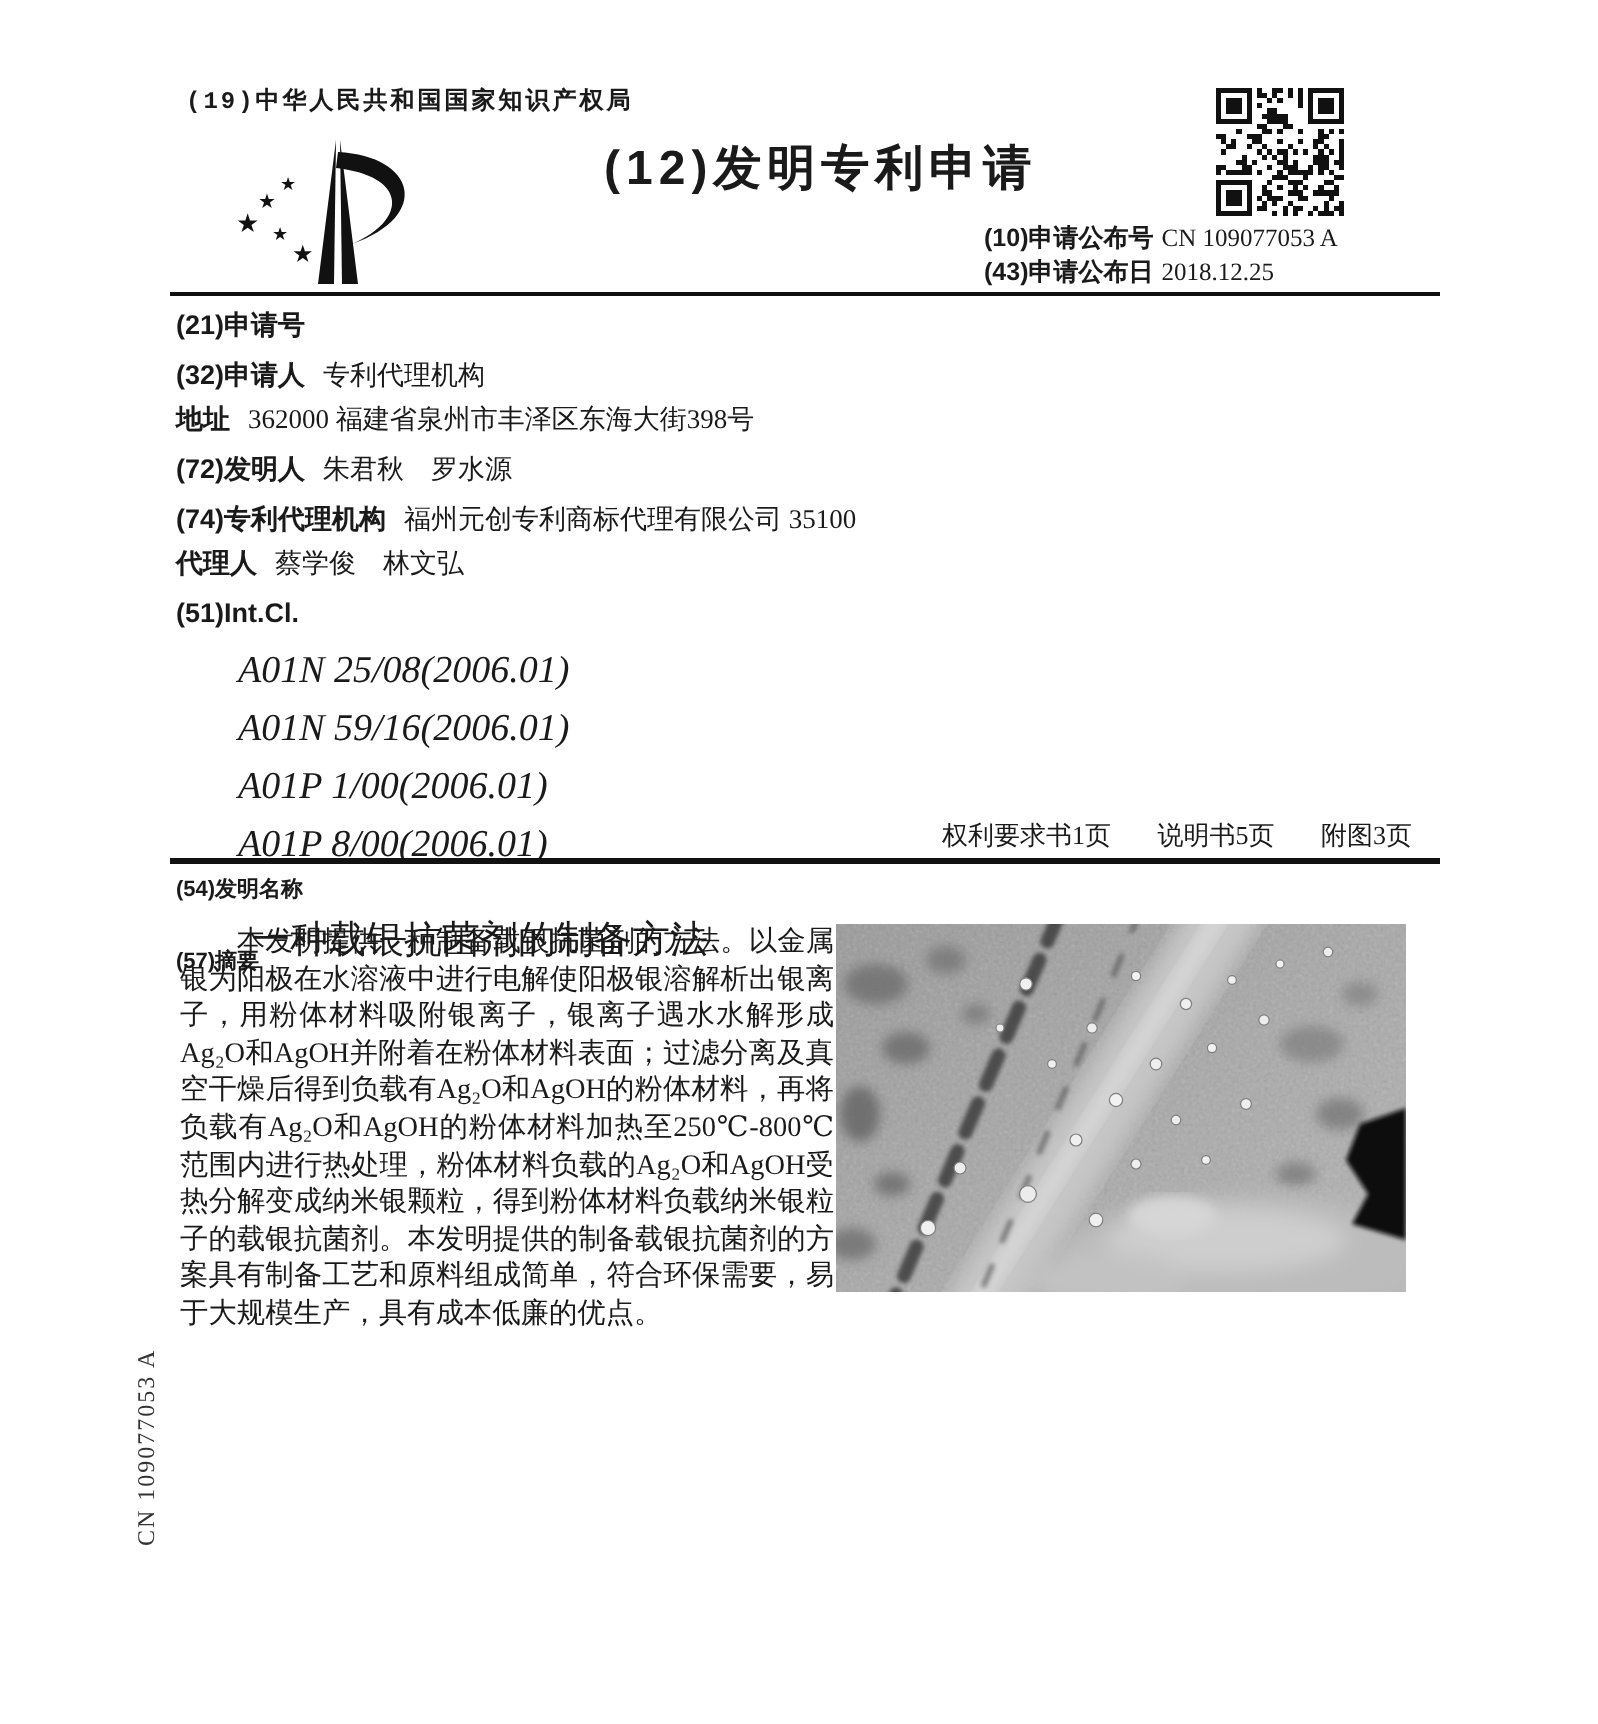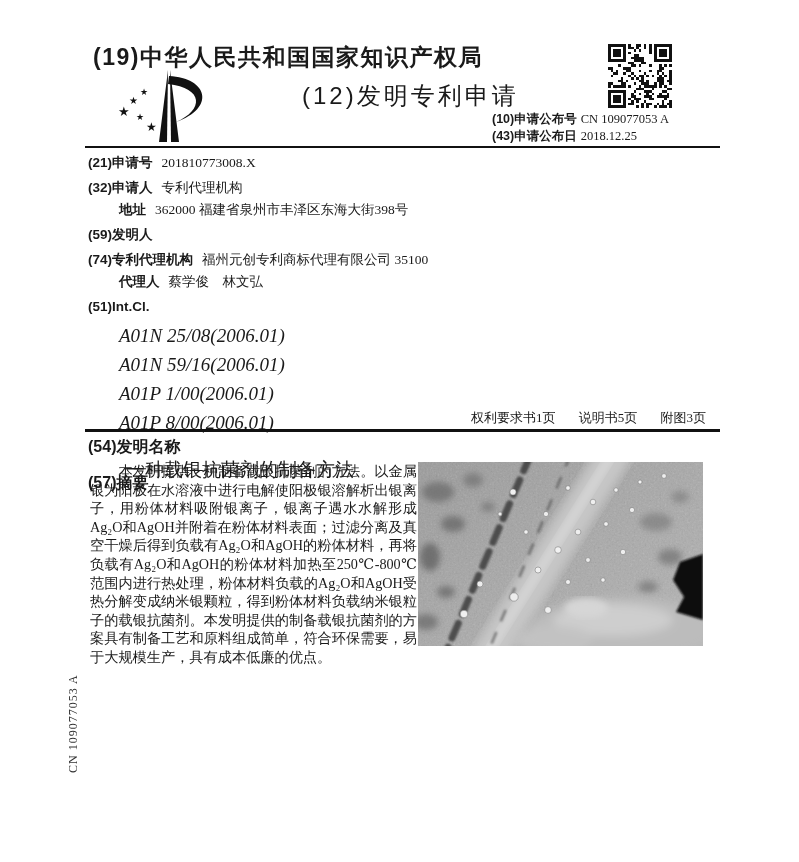--- a/index.html
+++ b/index.html
@@ -10,51 +10,51 @@
     margin:0 auto;
     background:#ffffff;
     color:#1a1a1a;
     font-family:"Liberation Serif","DejaVu Serif",serif;
     overflow:hidden;
   }
 
   
   .office-line {
     position:absolute; left:93px; top:42px;
-    font-size:23px; font-weight:bold; letter-spacing:1.5px;
-    font-family:Liberation Sans, sans-serif;
+    font-size:12px; font-weight:bold; letter-spacing:1.5px;
+    font-family:Liberation Mono, monospace;
   }
   .logo { position:absolute; left:112px; top:68px; width:118px; height:78px; }
   .doc-type {
-    position:absolute; left:302px; top:80px;
-    font-size:24px; font-weight:normal; letter-spacing:3px;
+    position:absolute; left:302px; top:68px;
+    font-size:24px; font-weight:bold; letter-spacing:3px;
     font-family:"Liberation Sans","DejaVu Sans",sans-serif;
   }
   .qr { position:absolute; left:608px; top:44px; width:64px; height:64px; }
   .pub-info { position:absolute; left:492px; top:111px; width:226px; font-size:12.5px; line-height:17px; white-space:nowrap; }
   .pub-info .lbl { font-weight:bold; font-family:"Liberation Sans","DejaVu Sans",sans-serif;text-align:right; }
   .pub-info .val { font-family:"Liberation Serif","DejaVu Serif",serif; margin-left:4px; }
 
   .rule { position:absolute; left:85px; width:635px; background:#111; }
   .rule-1 { top:146px; height:2px; }
   .rule-2 { top:429px; height:3px; }
 
   
   .biblio { position:absolute; left:88px; top:154px; width:350px; font-size:13.5px; line-height:1.33; }
   .b-row { display:flex; margin-bottom:7px; }
   .b-label { flex:none; font-weight:bold; font-family:"Liberation Sans","DejaVu Sans",sans-serif; margin-right:9px; white-space:nowrap; }
   .b-value { flex:1; font-family:"Liberation Serif","DejaVu Serif",serif; }
-  .b-sub { margin-left:31px; margin-top:-3px; }
+  .b-sub { margin-top:-3px; }
   .intcl-entry { margin-left:31px; margin-bottom:4px; font-style:italic; font-family:"Liberation Serif","DejaVu Serif",serif; font-size:19px; }
 
   .pages-info { position:absolute; right:93px; top:409px; font-size:13px; white-space:nowrap; }
   .pages-info span { margin-left:20px;text-align:right; }
 
   
-  .sec-label { position:absolute; left:88px; font-size:16px; font-weight:bold;
+  .sec-label { position:absolute; left:88px; font-size:11px; font-weight:bold;
                font-family:"Liberation Sans","DejaVu Sans",sans-serif; }
   .title-label    { top:437px; }
   .title-value    { position:absolute; left:126px; top:457px; font-size:19px; }
   .abstract-label { top:473px; }
   .abstract-text {
     position:absolute; left:90px; top:462px; width:327px;
     font-size:14.2px; line-height:18.6px;
     text-align:justify; text-indent:2em;
   }
 
@@ -290,35 +290,35 @@
       <span class="lbl">(43)申请公布日</span><span class="val">2018.12.25</span>
     </div>
   </div>
 
   <div class="rule rule-1"></div>
 
   <div class="biblio">
 
     <div class="b-row">
       <span class="b-label">(21)申请号</span>
-      <span class="b-value">201810773008.X</span>
     </div>
 
 
     <div class="b-row">
       <span class="b-label">(32)申请人</span>
       <span class="b-value">专利代理机构</span>
     </div>
     <div class="b-row b-sub">
       <span class="b-label">地址</span>
       <span class="b-value">362000 福建省泉州市丰泽区东海大街398号</span>
     </div>
 
     <div class="b-row">
-      <span class="b-label">(59)发明人</span>
+      <span class="b-label">(72)发明人</span>
+      <span class="b-value">朱君秋　罗水源</span>
     </div>
 
     <div class="b-row">
       <span class="b-label">(74)专利代理机构</span>
       <span class="b-value">福州元创专利商标代理有限公司 35100</span>
     </div>
     <div class="b-row b-sub">
       <span class="b-label">代理人</span>
       <span class="b-value">蔡学俊　林文弘</span>
     </div>

